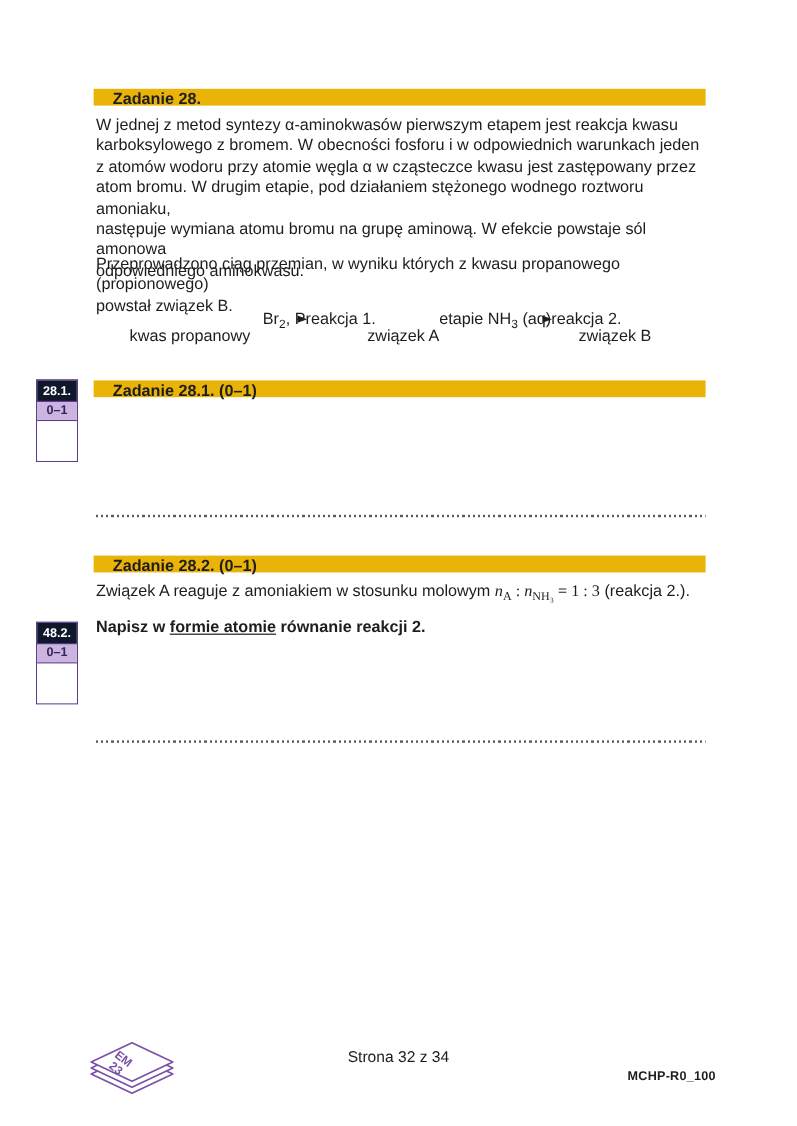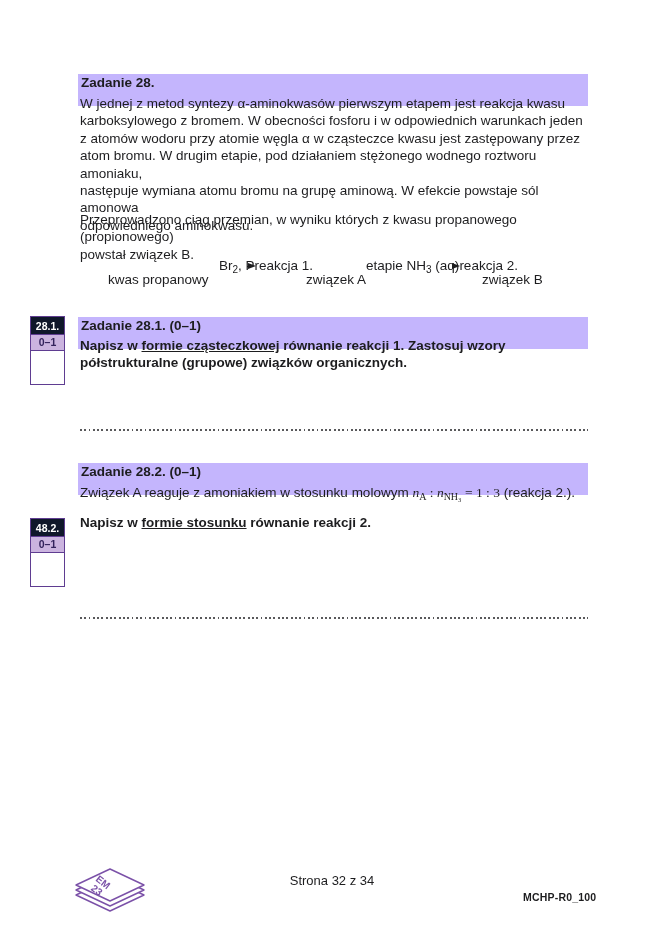--- a/index.html
+++ b/index.html
@@ -8,25 +8,25 @@
     position:relative;
     width:664px; height:938px;
     background:#ffffff;
     font-family:"Liberation Sans", sans-serif;
     font-size:13.5px;
     color:#1d1d1f;
     overflow:hidden;
   }
   .band {
     position:absolute;
-    left:78px; width:510px; height:32px;
-    background:#c4b5fd;
+    left:78px; width:510px; height:14px;
+    background:#eab308;
     font-weight:bold;
     line-height:18px;
-    padding-left:3px;
+    padding-left:16px;
   }
   .band-28  { top:74px;  }
   .band-281 { top:317px; }
   .band-282 { top:463px; }
 
   .para {
     position:absolute;
     left:80px; width:514px;
     line-height:17.4px;
     white-space:pre-line;
@@ -152,37 +152,36 @@
   <div class="margin-box mb1">
     <div class="mb-label">28.1.</div>
     <div class="mb-score">0–1</div>
     <div class="mb-empty"></div>
   </div>
 
   <div class="band band-281">
     <span>Zadanie 28.1. (0–1)</span>
   </div>
 
-  <div class="para p-281"><span>Napisz w </span><span class="u">formie cząsteczkowej</span><span> równanie reakcji 1. Zastosuj wzory półstrukturalne (grupowe) związków organicznych.</span></div>
 
   <div class="dotted dl1"></div>
 
   <div class="band band-282">
     <span>Zadanie 28.2. (0–1)</span>
   </div>
 
   <div class="para p-282"><span>Związek A reaguje z amoniakiem w stosunku molowym </span><span class="math"><i>n</i><sub>A</sub><span> : </span><i>n</i><sub>NH₃</sub><span> = 1 : 3</span></span><span> (reakcja 2.).</span></div>
 
   <div class="margin-box mb2">
     <div class="mb-label">48.2.</div>
     <div class="mb-score">0–1</div>
     <div class="mb-empty"></div>
   </div>
 
-  <div class="para p-282b"><span>Napisz w </span><span class="u">formie stosunku</span><span> równanie reakcji 2.</span></div>
+  <div class="para p-282b"><span>Napisz w </span><span class="u">formie atomie</span><span> równanie reakcji 2.</span></div>
 
   <div class="dotted dl2"></div>
 
   <div class="footer-logo">
     <svg viewBox="0 0 70 46" width="70" height="46">
       <g fill="#ffffff" stroke="#7b51a8" stroke-width="1.4" stroke-linejoin="round">
         <path d="M35 11 L69 27 35 43 1 27 Z"></path>
         <path d="M35 6  L69 22 35 38 1 22 Z"></path>
         <path d="M35 1  L69 17 35 33 1 17 Z"></path>
       </g>

